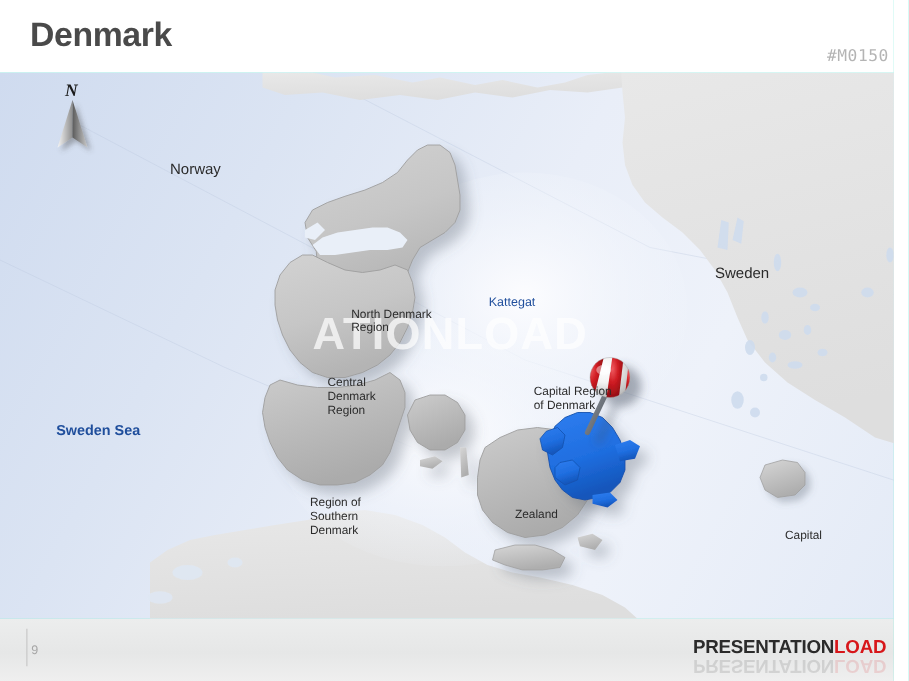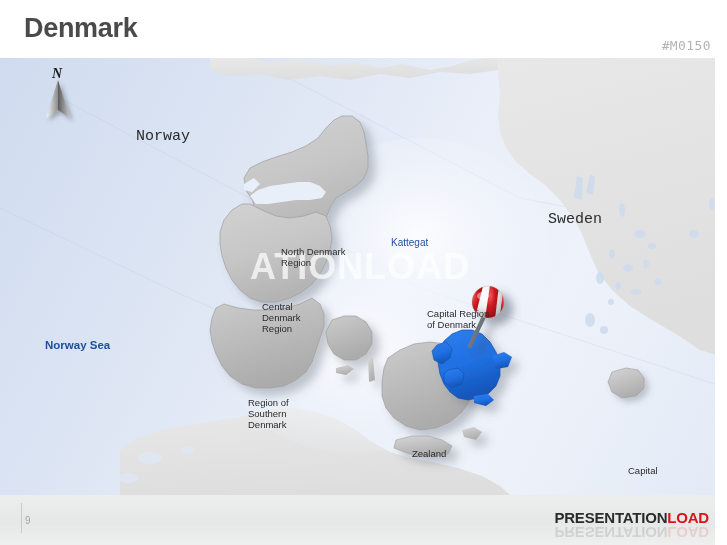--- a/index.html
+++ b/index.html
@@ -32,23 +32,23 @@
 
   
   .north{position:absolute;left:40px;top:8px;width:44px;height:66px;}
   .north-n{
     position:absolute;left:12px;top:0;font-size:14px;font-weight:bold;
     font-style:italic;color:#1a1a1a;font-family:"Liberation Serif",serif;
   }
 
   
   .lbl{position:absolute;white-space:nowrap;line-height:1.18;}
-  .lbl-country{font-size:15px;color:#2b2b2b;font-family:Liberation Mono, monospace;}
+  .lbl-country{font-size:12px;color:#2b2b2b;}
   .lbl-region{font-size:9.5px;color:#2b2b2b;text-align:center;}
-  .lbl-island{font-size:9.5px;color:#2b2b2b;margin-top:42px;}
+  .lbl-island{font-size:9.5px;color:#2b2b2b;}
   .lbl-sea{font-size:11.5px;font-weight:bold;color:#1f4e9c;}
   .lbl-sea-sm{font-size:10px;font-weight:normal;color:#1f4e9c;}
 
   
   .watermark{
     position:absolute;left:250px;top:188px;
     font-size:36px;font-weight:bold;color:#ffffff;opacity:.72;
     letter-spacing:1px;pointer-events:none;
   }
 
@@ -250,25 +250,25 @@
             <feDropShadow dx="3" dy="3" stdDeviation="2.2" flood-color="#4a4a4a" flood-opacity="0.4"></feDropShadow>
           </filter>
         </defs>
         <g filter="url(#arrowShadow)">
           <path d="M18,14 L6,52 L18,44 Z" fill="url(#gArrowL)"></path>
           <path d="M18,14 L30,52 L18,44 Z" fill="url(#gArrowR)"></path>
         </g>
       </svg>
     </div>
 
-    <div class="lbl lbl-sea" style="left:45px;top:281px;">Norway Sea</div>
+    <div class="lbl lbl-sea" style="left:45px;top:281px;">Sweden Sea</div>
     <div class="lbl lbl-sea-sm" style="left:391px;top:179px;">Kattegat</div>
 
     <div class="lbl lbl-country" style="left:136px;top:70px;">Norway</div>
-    <div class="lbl lbl-country" style="left:548px;top:153px;">Sweden</div>
+    <div class="lbl lbl-country" style="left:572px;top:153px;">Sweden</div>
 
     <div class="lbl lbl-region" style="left:281px;top:188px;width:0;">
       <div style="margin-left:-50%;">North Denmark</div>
       <div style="margin-left:-50%;">Region</div>
     </div>
 
     <div class="lbl lbl-region" style="left:262px;top:243px;width:0;">
       <div style="margin-left:-50%;">Central</div>
       <div style="margin-left:-50%;">Denmark</div>
       <div style="margin-left:-50%;">Region</div>

